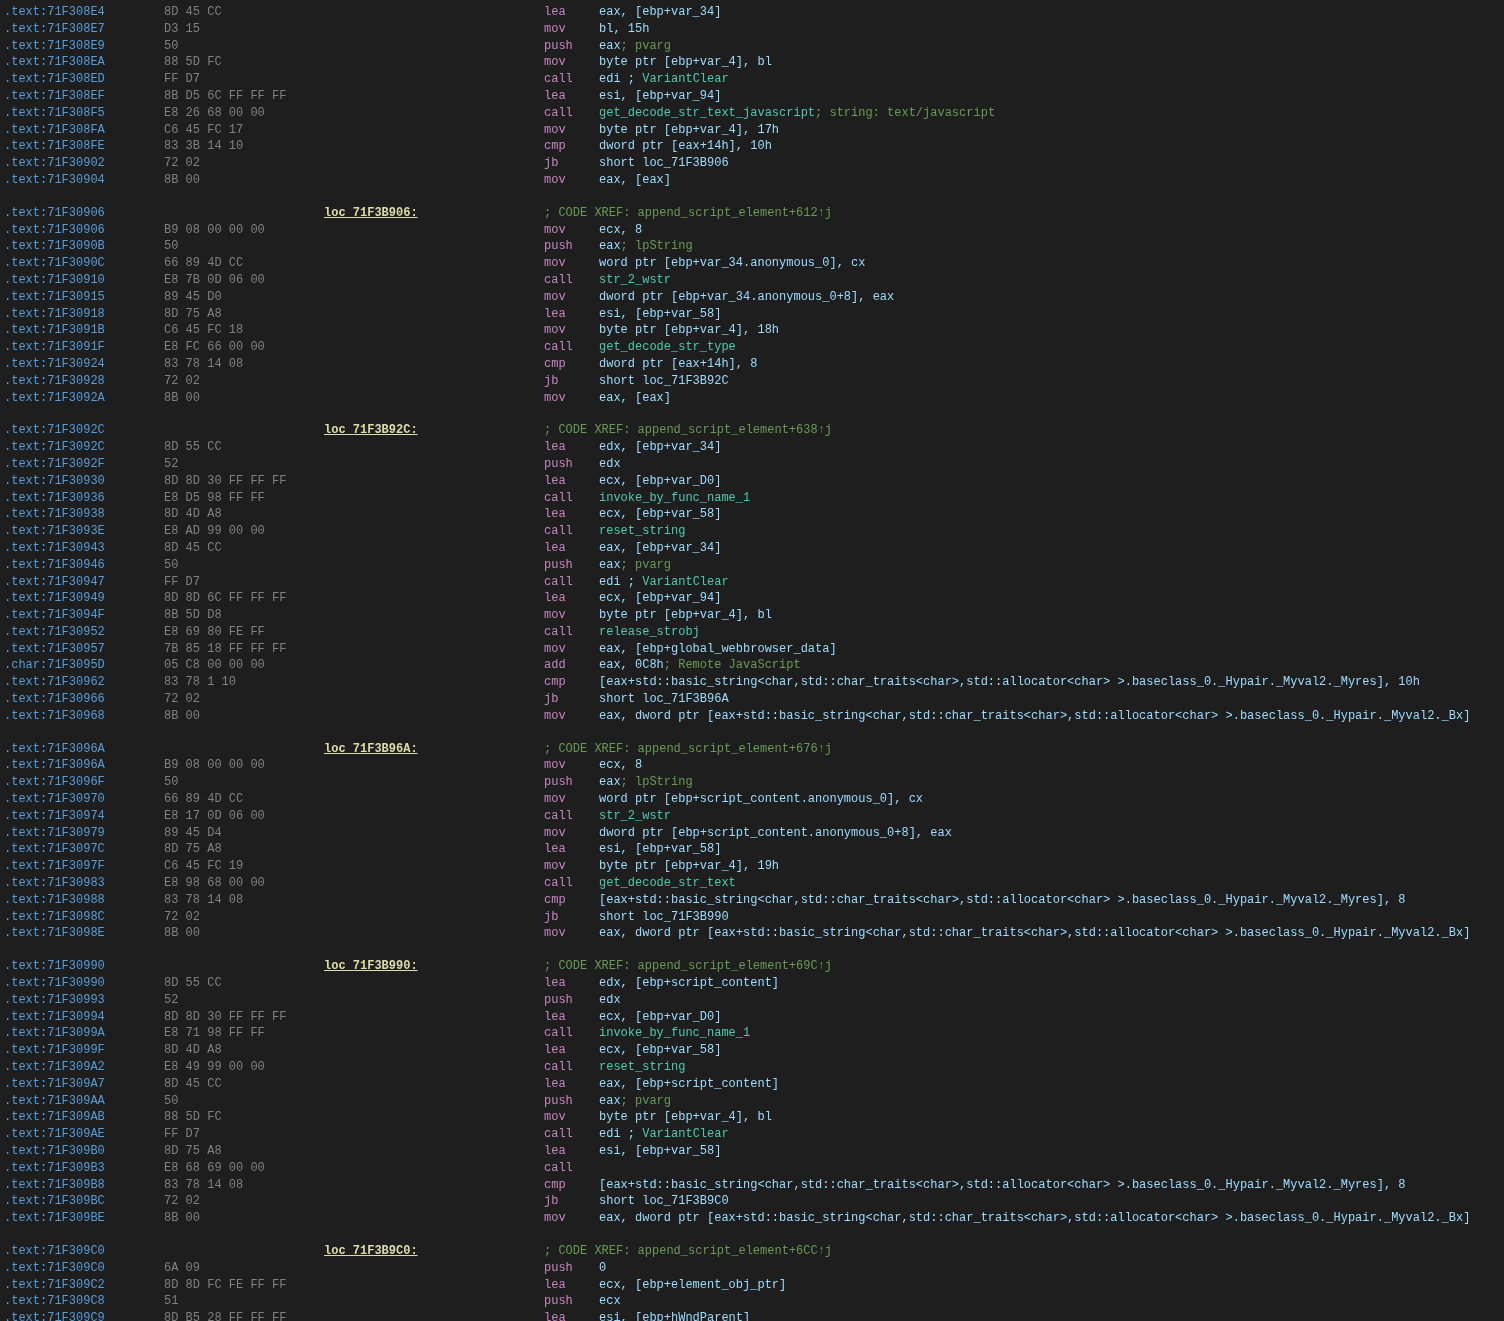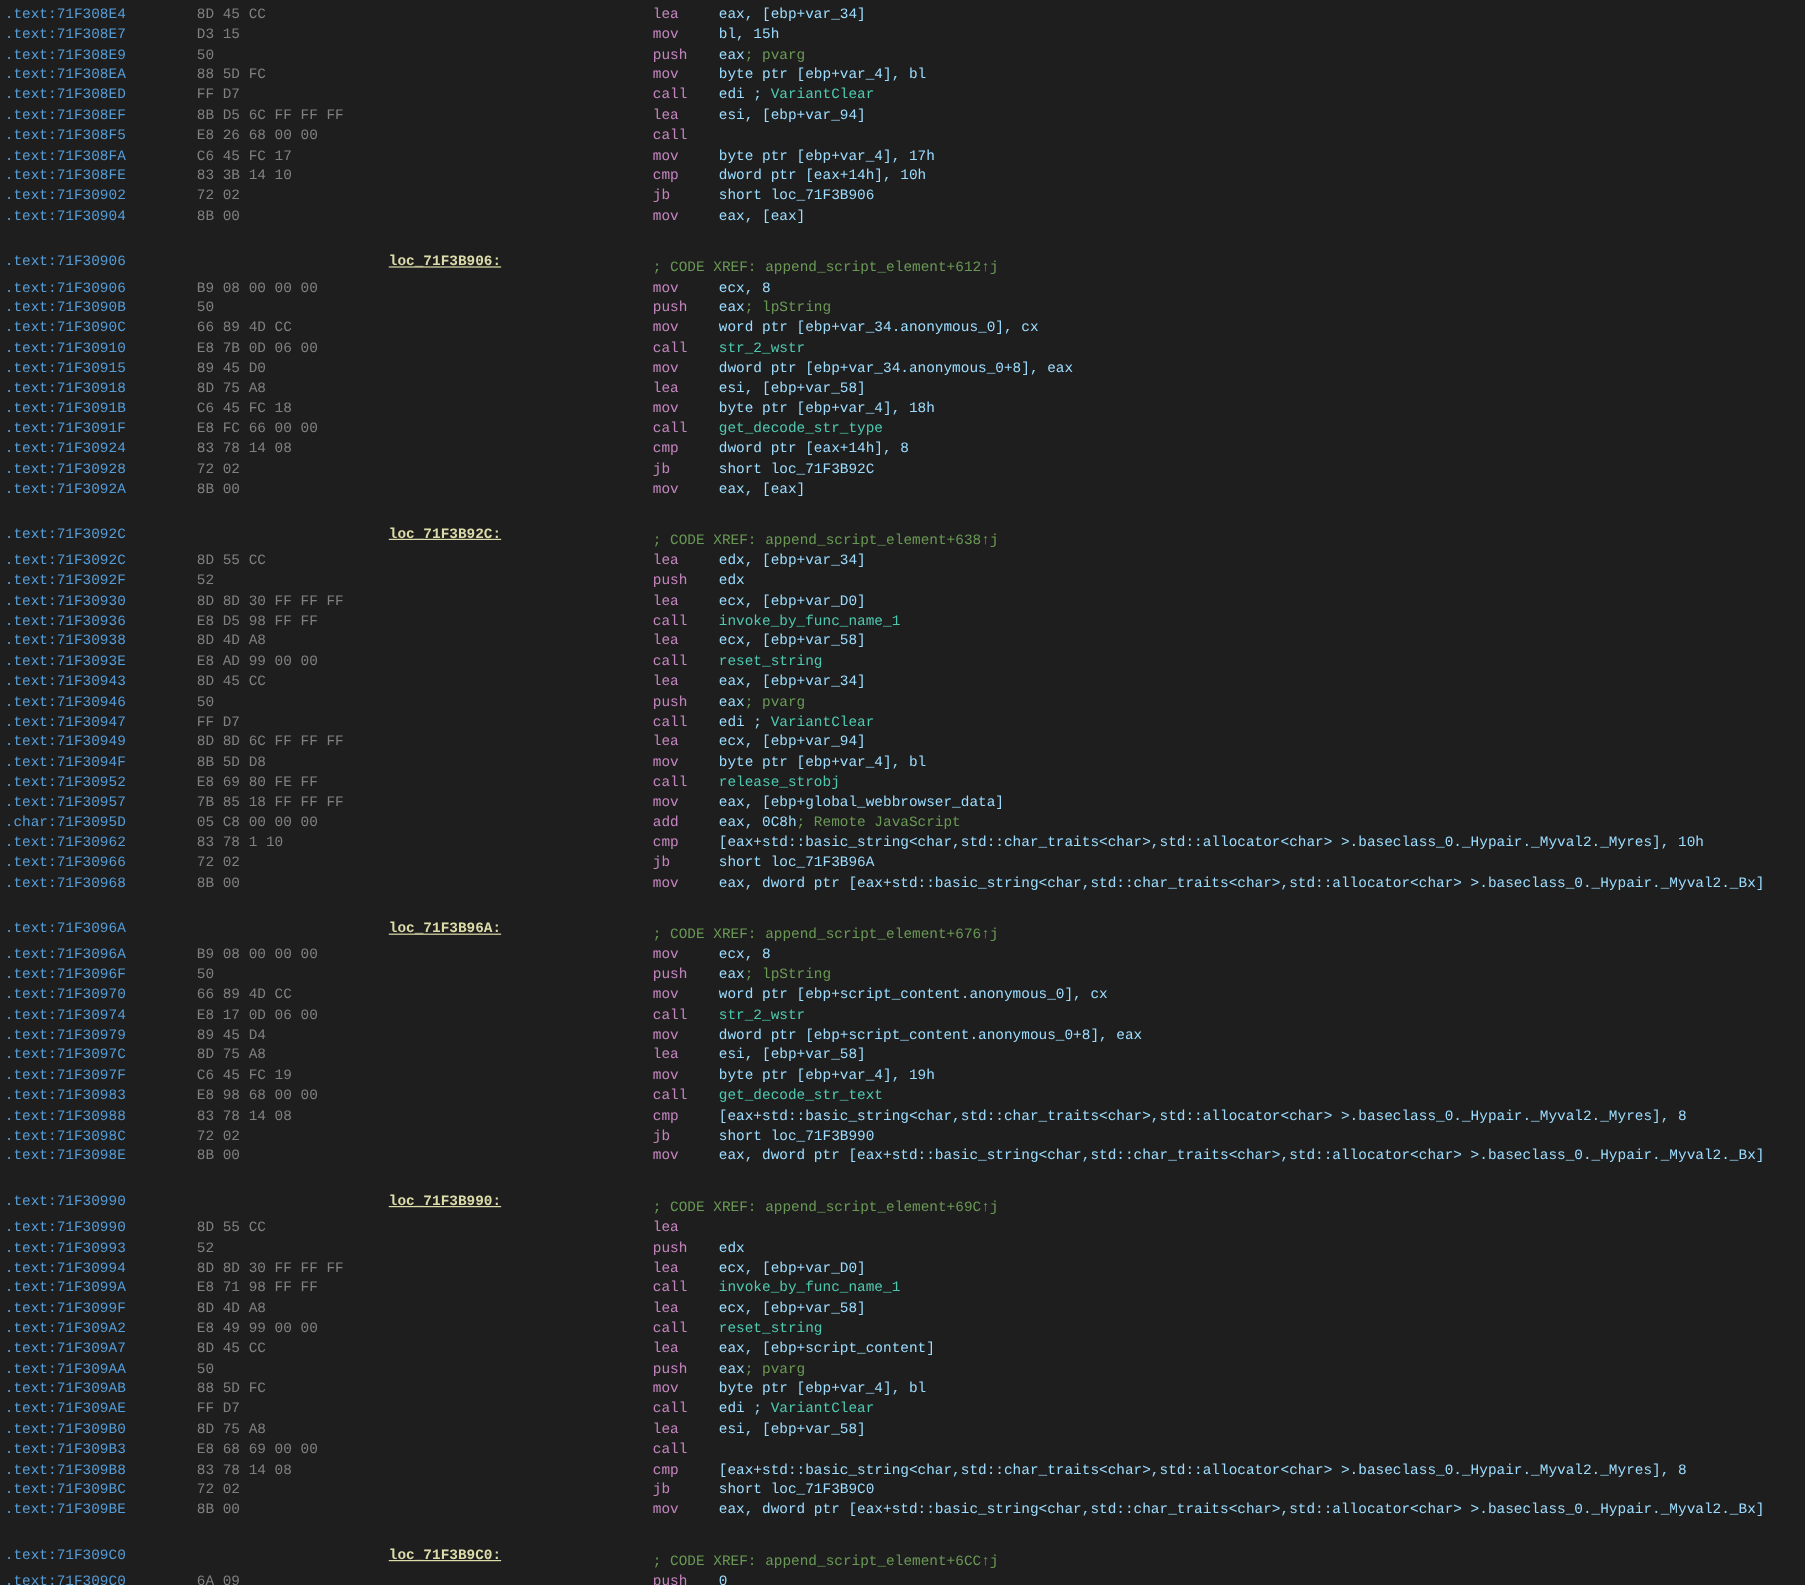--- a/index.html
+++ b/index.html
@@ -48,21 +48,21 @@
       flex-shrink: 0;
       color: #c586c0;
     }
     .col-operands {
       flex: 1;
       color: #9cdcfe;
     }
     .addr { color: #569cd6; }
     .bytes { color: #808080; }
     .mnem { color: #c586c0; }
-    .comment { color: #6a9955; margin-top: 10px; }
+    .comment { color: #6a9955; }
     .loc-label { color: #dcdcaa; font-weight: bold; text-decoration: underline; }
   </style>
 </head>
 <body>
 
 <div class="disasm-container">
   <div id="lines-container">
       <div class="disasm-line">
         <span class="col-addr addr">.text:71F308E4</span>
         <span class="col-bytes bytes">8D 45 CC</span>
@@ -103,20 +103,21 @@
         <span class="col-bytes bytes">8B D5 6C FF FF FF</span>
         <span class="col-label"></span>
         <span class="col-mnem mnem">lea</span>
         <span class="col-operands">esi, [ebp+var_94]</span>
       </div>
       <div class="disasm-line">
         <span class="col-addr addr">.text:71F308F5</span>
         <span class="col-bytes bytes">E8 26 68 00 00</span>
         <span class="col-label"></span>
         <span class="col-mnem mnem">call</span>
+        <span class="col-operands"><span style="color:#4ec9b0">get_decode_str_text_javascript</span><span class="comment">; string: text/javascript</span></span>
       </div>
       <div class="disasm-line">
         <span class="col-addr addr">.text:71F308FA</span>
         <span class="col-bytes bytes">C6 45 FC 17</span>
         <span class="col-label"></span>
         <span class="col-mnem mnem">mov</span>
         <span class="col-operands">byte ptr [ebp+var_4], 17h</span>
       </div>
       <div class="disasm-line">
         <span class="col-addr addr">.text:71F308FE</span>
@@ -438,20 +439,21 @@
         <span class="col-addr addr">.text:71F30990</span>
         <span class="col-bytes bytes"></span>
         <span class="col-label loc-label" style="min-width:220px">loc_71F3B990:</span>
         <span class="comment">; CODE XREF: append_script_element+69C↑j</span>
       </div>
       <div class="disasm-line">
         <span class="col-addr addr">.text:71F30990</span>
         <span class="col-bytes bytes">8D 55 CC</span>
         <span class="col-label"></span>
         <span class="col-mnem mnem">lea</span>
+        <span class="col-operands">edx, [ebp+script_content]</span>
       </div>
       <div class="disasm-line">
         <span class="col-addr addr">.text:71F30993</span>
         <span class="col-bytes bytes">52</span>
         <span class="col-label"></span>
         <span class="col-mnem mnem">push</span>
         <span class="col-operands">edx</span>
       </div>
       <div class="disasm-line">
         <span class="col-addr addr">.text:71F30994</span>

